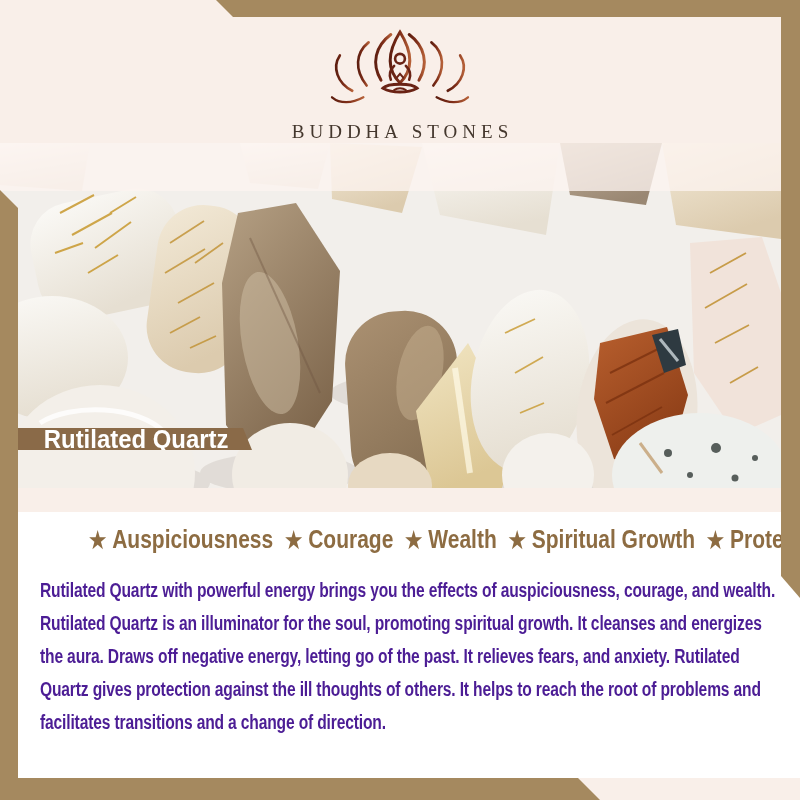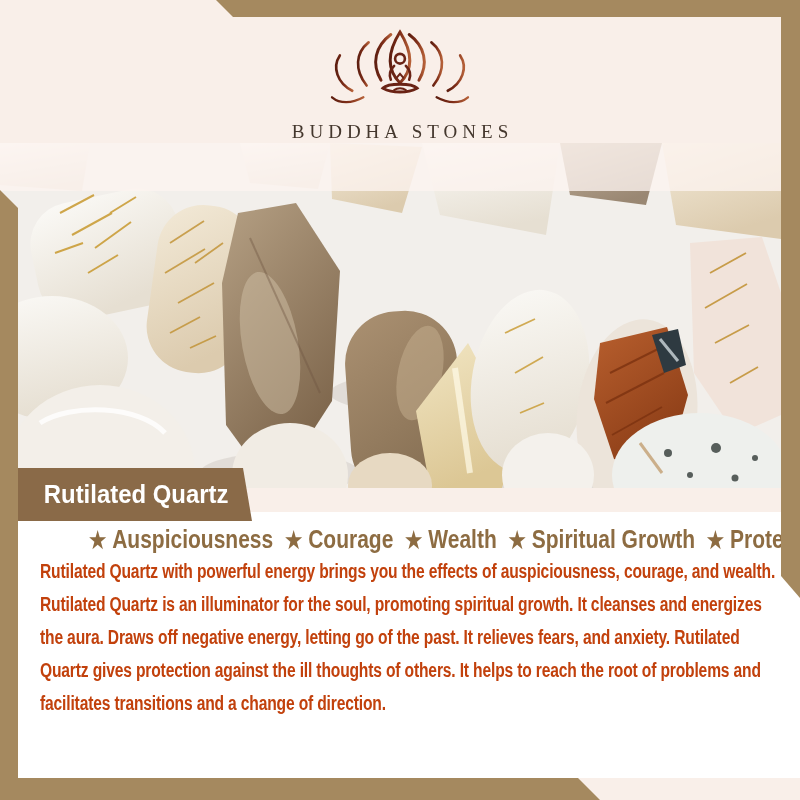--- a/index.html
+++ b/index.html
@@ -39,21 +39,21 @@
     background:#fdf8f5; border-radius:6px; z-index:4;
     display:flex; align-items:center; justify-content:center; overflow:visible;
   }
   .title-text {
     font-size:36px; font-weight:bold; color:#8d6c42; white-space:nowrap;
     letter-spacing:-0.5px; transform:scaleX(0.9); transform-origin:center;
   }
 
   
   .product-banner {
-    position:absolute; left:18px; top:468px; width:234px; height:53px; z-index:4;
+    position:absolute; left:18px; top:428px; width:234px; height:22px; z-index:4;
     background:#8a6a48;
     clip-path:polygon(0 0, 225px 0, 100% 100%, 0 100%);
     display:flex; align-items:center;
   }
   .product-banner-text {
     color:#ffffff; font-weight:bold; font-size:26px; white-space:nowrap;
     padding-left:28px; transform:scaleX(0.92); transform-origin:left center;
   }
 
   
@@ -64,21 +64,21 @@
   .benefits-row {
     margin-top:13px; text-align:center; white-space:nowrap;
   }
   .benefits-inner {
     display:inline-block; transform:scaleX(0.84); transform-origin:center;
     font-weight:bold; font-size:25px; color:#8d6c42;
   }
   .benefit-star { margin:0 7px 0 14px; font-size:23px; }
   .benefit-star:first-child { margin-left:0; }
   .description {
-    margin-top:1px; padding-left:22px; color:#c2410c;
+    margin-top:20px; padding-left:22px; color:#4c1d95;
   }
   .description-line {
     white-space:nowrap; font-weight:bold; font-size:20px; line-height:33px;
     letter-spacing:-0.2px; transform:scaleX(0.78); transform-origin:left center;
   }
 
   
   .ribbon { position:absolute; background:#a5895f; z-index:5; }
   .ribbon-top {
     left:216px; top:0; width:584px; height:17px;

